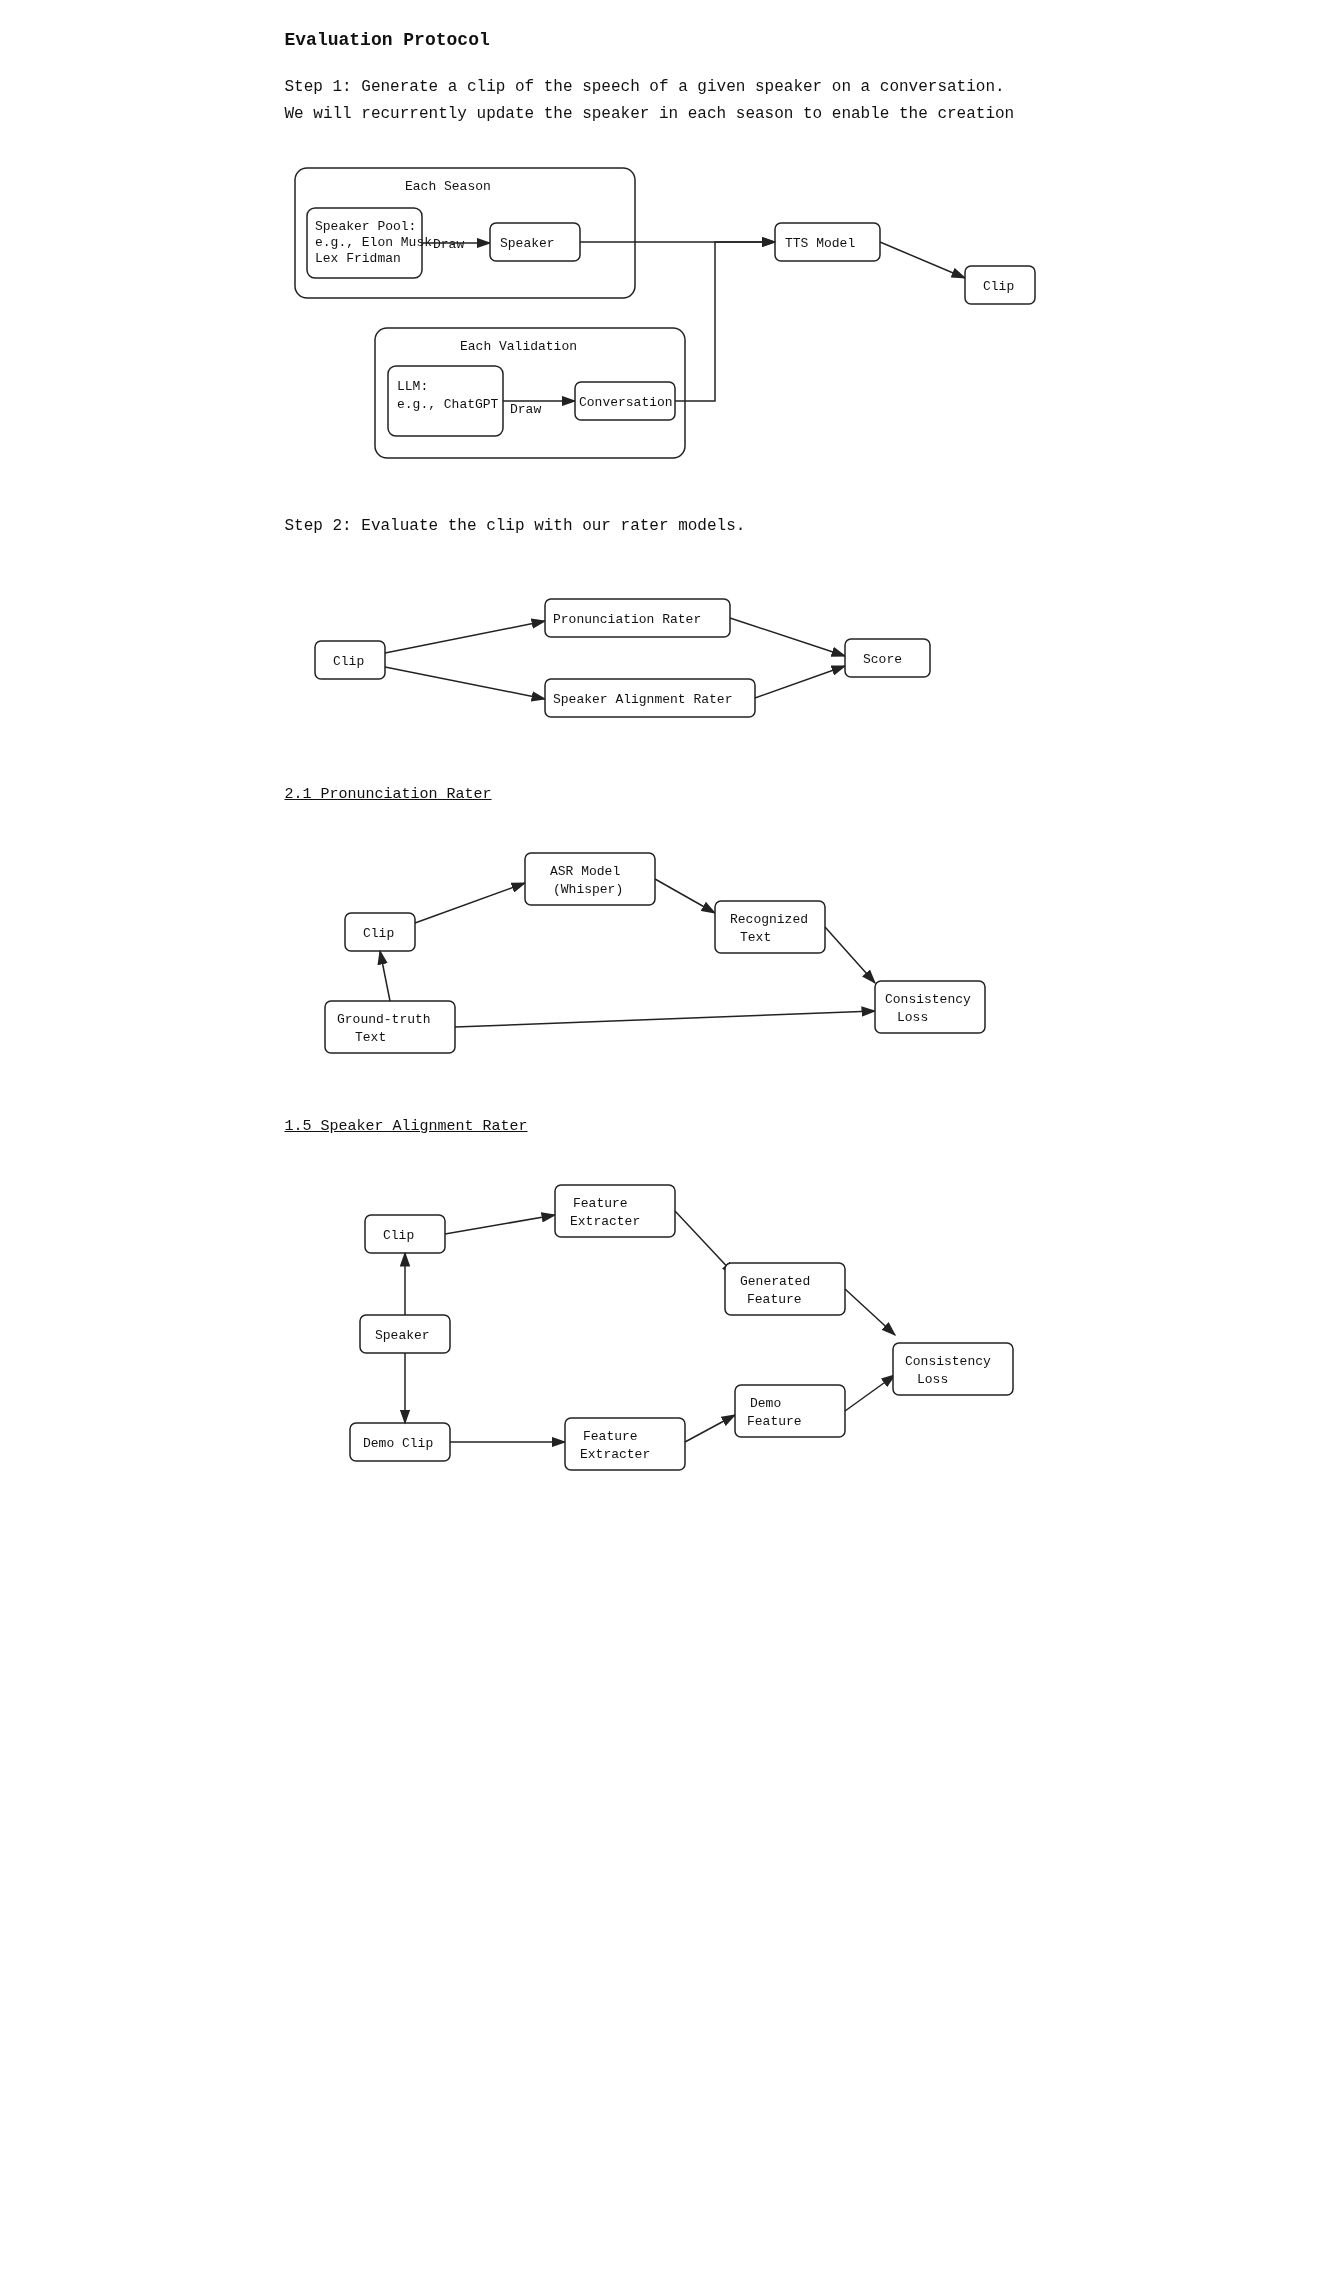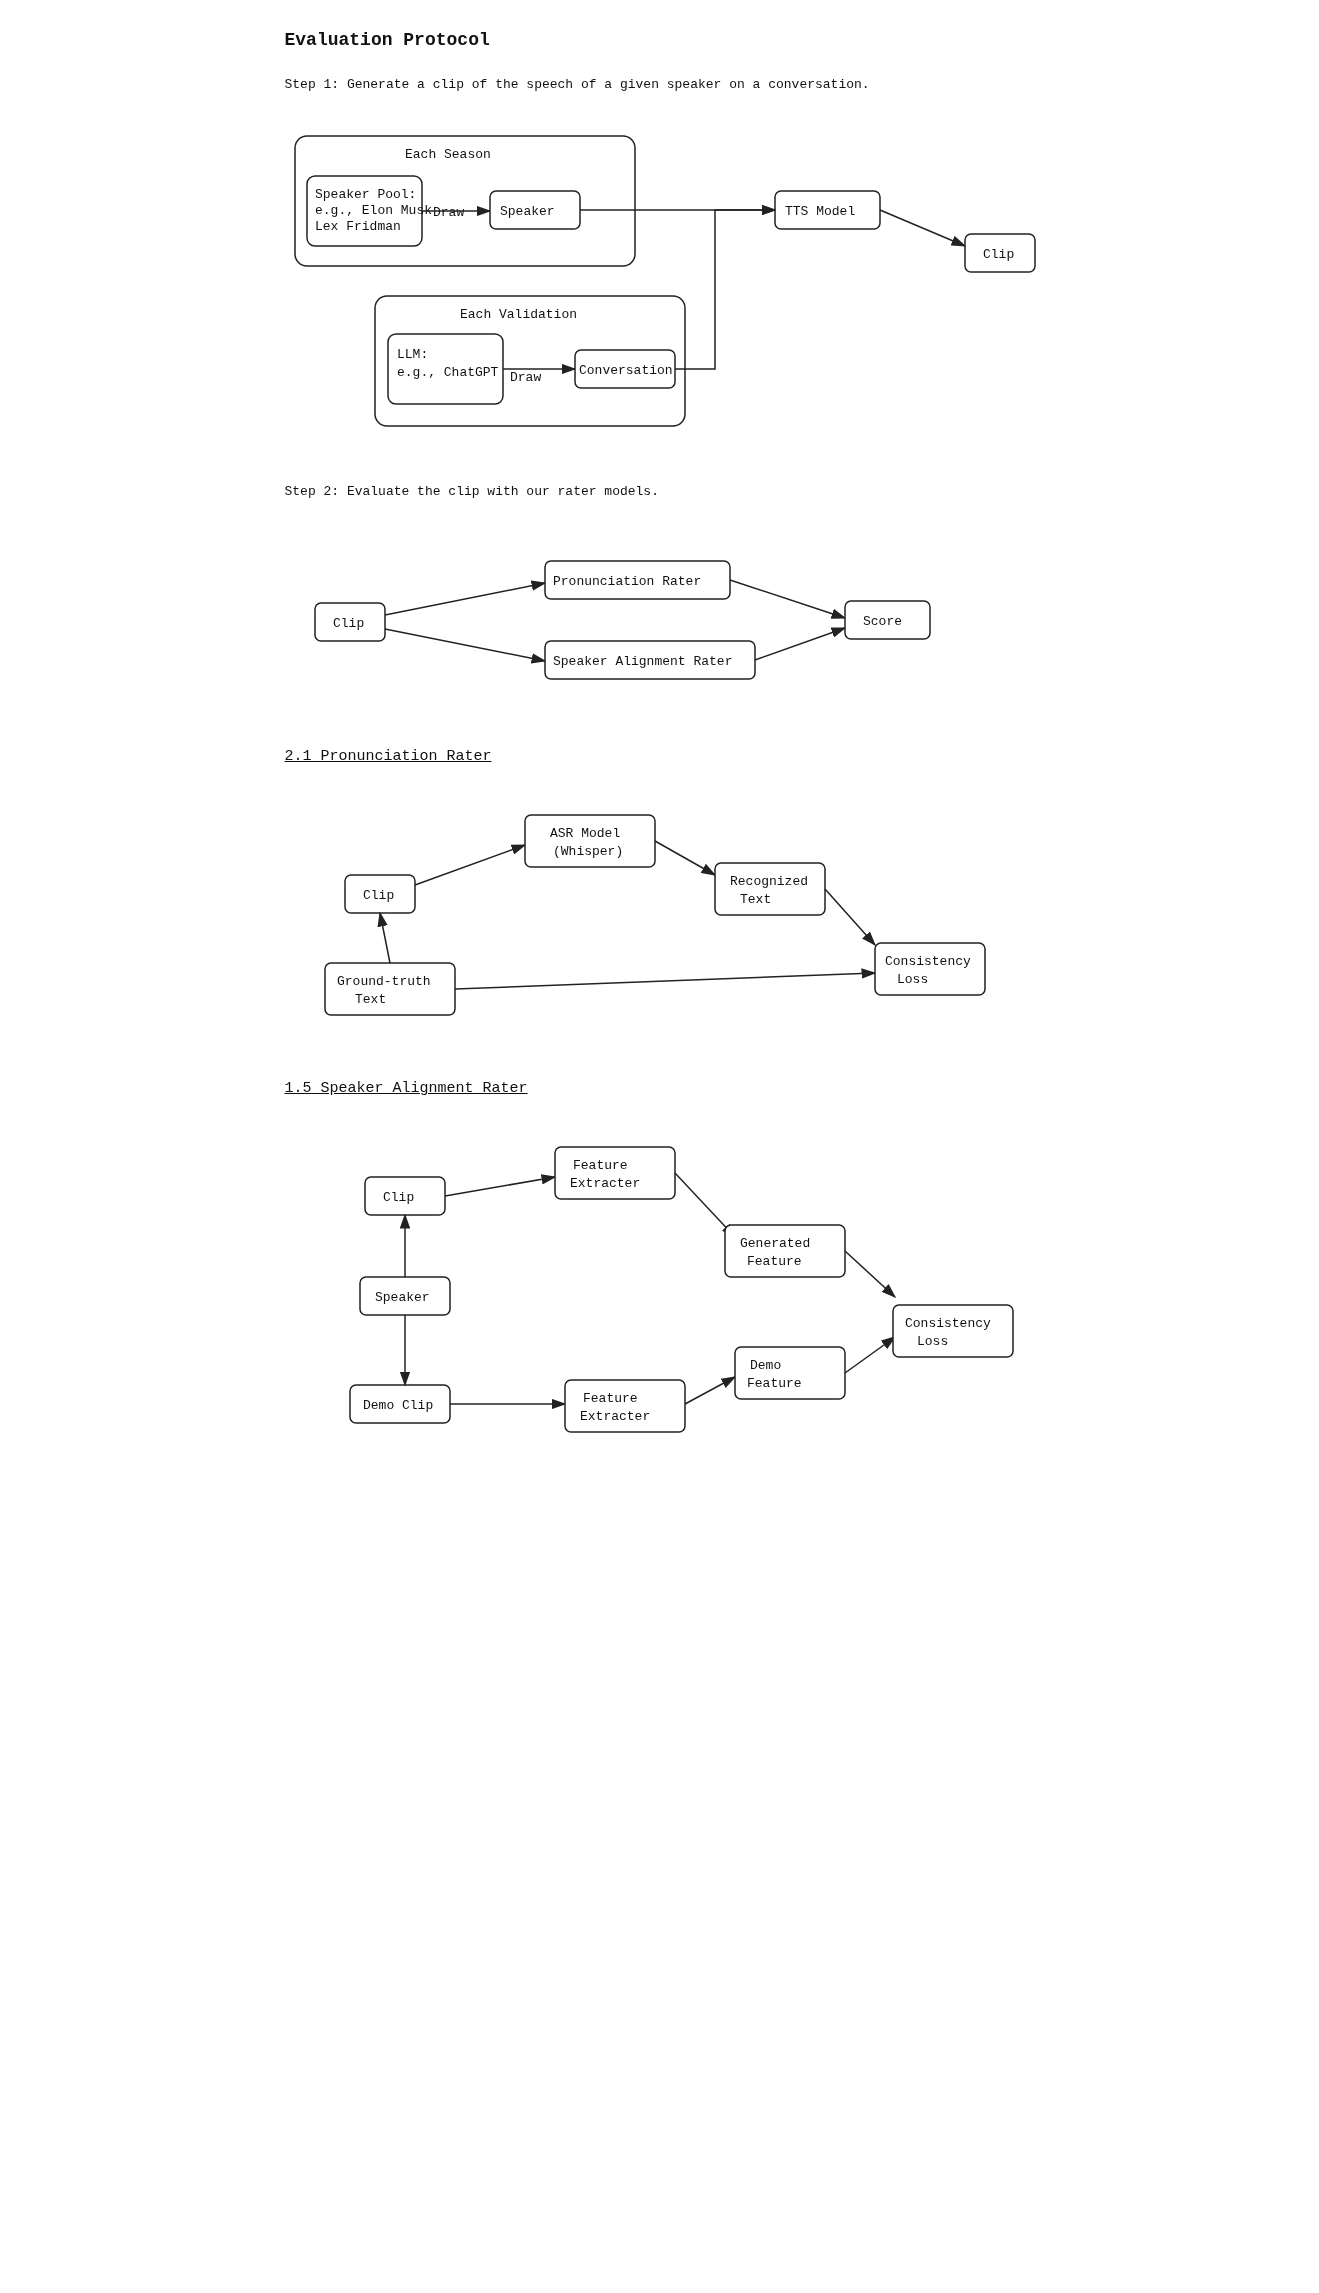--- a/index.html
+++ b/index.html
@@ -11,21 +11,21 @@
       padding: 30px 40px;
       color: #111;
     }
     .page-title {
       text-align: left;
       font-size: 18px;
       margin-bottom: 24px;
       font-family: 'Courier New', monospace;
     }
     .step-text {
-      font-size: 13px;
+      font-size: 16px;
       line-height: 1.7;
       margin-bottom: 30px;
       font-family: 'Courier New', monospace;
     }
     .section-label {
       font-size: 15px;
       margin-bottom: 20px;
       margin-top: 30px;
       font-family: 'Courier New', monospace;
       text-decoration: underline;
@@ -55,20 +55,21 @@
       marker-end: url(#arrowhead);
     }
   </style>
 </head>
 <body>
 
 <h1 class="page-title">Evaluation Protocol</h1>
 
 <div class="step-text">
   <div>Step 1: Generate a clip of the speech of a given speaker on a conversation.</div>
+  <div>We will recurrently update the speaker in each season to enable the creation</div>
 </div>
 
 <div class="diagram">
   <svg width="760" height="330">
     <defs>
       <marker id="arrowhead" markerWidth="10" markerHeight="7" refX="9" refY="3.5" orient="auto">
         <polygon points="0 0, 10 3.5, 0 7" fill="#222"></polygon>
       </marker>
     </defs>
 

